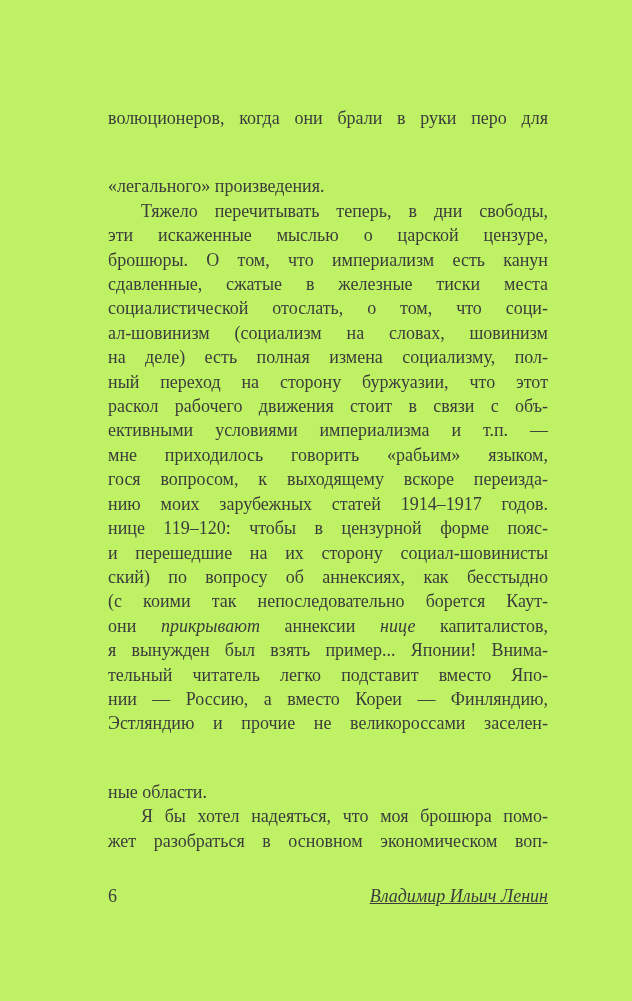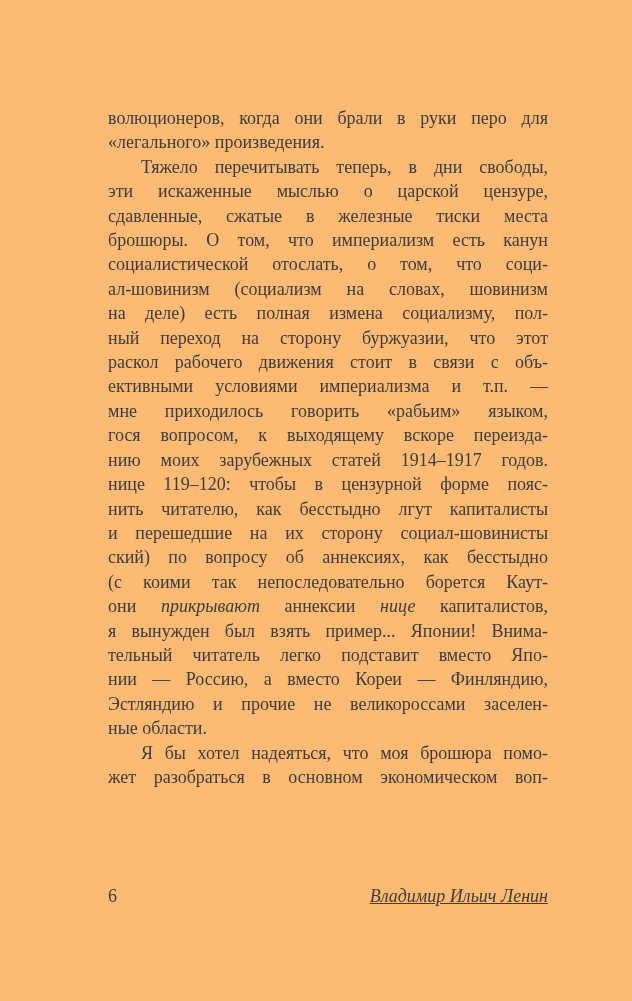--- a/index.html
+++ b/index.html
@@ -4,40 +4,41 @@
 <style>
   html, body {
     margin: 0;
     padding: 0;
     background: #ffffff;
   }
   .page {
     position: relative;
     width: 632px;
     height: 1001px;
-    background: #fdba74;
+    background: #bef264;
     overflow: hidden;
     font-family: "Liberation Serif", "DejaVu Serif", serif;
   }
   .text-block {
     position: absolute;
     left: 108px;
     top: 106px;
     width: 440px;
     color: #3c3c3c;
     font-size: 18px;
     line-height: 24.4px;
   }
   .line {
     text-align: justify;
     text-align-last: justify;
   }
   .line.flush {
     text-align: justify;
     text-align-last: left;
+    margin-top: 44px;
   }
   .line.indent {
     text-indent: 33px;
   }
   .em {
     font-style: italic;
   }
   .footer {
     position: absolute;
     left: 108px;
@@ -57,33 +58,32 @@
 </style>
 </head>
 <body>
 
 <div class="page">
   <main class="text-block">
       <div class="line"><span>волюционеров, когда они брали в руки перо для</span></div>
       <div class="line flush"><span>«легального» произведения.</span></div>
       <div class="line indent"><span>Тяжело перечитывать теперь, в дни свободы,</span></div>
       <div class="line"><span>эти искаженные мыслью о царской цензуре,</span></div>
+      <div class="line"><span>брошюры. О том, что империализм есть канун</span></div>
       <div class="line"><span>сдавленные, сжатые в железные тиски места</span></div>
-      <div class="line"><span>брошюры. О том, что империализм есть канун</span></div>
       <div class="line"><span>социалистической отослать, о том, что соци-</span></div>
       <div class="line"><span>ал-шовинизм (социализм на словах, шовинизм</span></div>
       <div class="line"><span>на деле) есть полная измена социализму, пол-</span></div>
       <div class="line"><span>ный переход на сторону буржуазии, что этот</span></div>
       <div class="line"><span>раскол рабочего движения стоит в связи с объ-</span></div>
       <div class="line"><span>ективными условиями империализма и т.п. —</span></div>
       <div class="line"><span>мне приходилось говорить «рабьим» языком,</span></div>
       <div class="line"><span>гося вопросом, к выходящему вскоре переизда-</span></div>
       <div class="line"><span>нию моих зарубежных статей 1914–1917 годов.</span></div>
       <div class="line"><span>нице 119–120: чтобы в цензурной форме пояс-</span></div>
-      <div class="line"><span>нить читателю, как бесстыдно лгут капиталисты</span></div>
       <div class="line"><span>и перешедшие на их сторону социал-шовинисты</span></div>
       <div class="line"><span>ский) по вопросу об аннексиях, как бесстыдно</span></div>
       <div class="line"><span>(с коими так непоследовательно борется Каут-</span></div>
       <div class="line"><span>они </span><span class="em">прикрывают</span><span> аннексии </span><span class="em">нице</span><span> капиталистов,</span></div>
       <div class="line"><span>я вынужден был взять пример... Японии! Внима-</span></div>
       <div class="line"><span>тельный читатель легко подставит вместо Япо-</span></div>
       <div class="line"><span>нии — Россию, а вместо Кореи — Финляндию,</span></div>
       <div class="line"><span>Эстляндию и прочие не великороссами заселен-</span></div>
       <div class="line flush"><span>ные области.</span></div>
       <div class="line indent"><span>Я бы хотел надеяться, что моя брошюра помо-</span></div>

